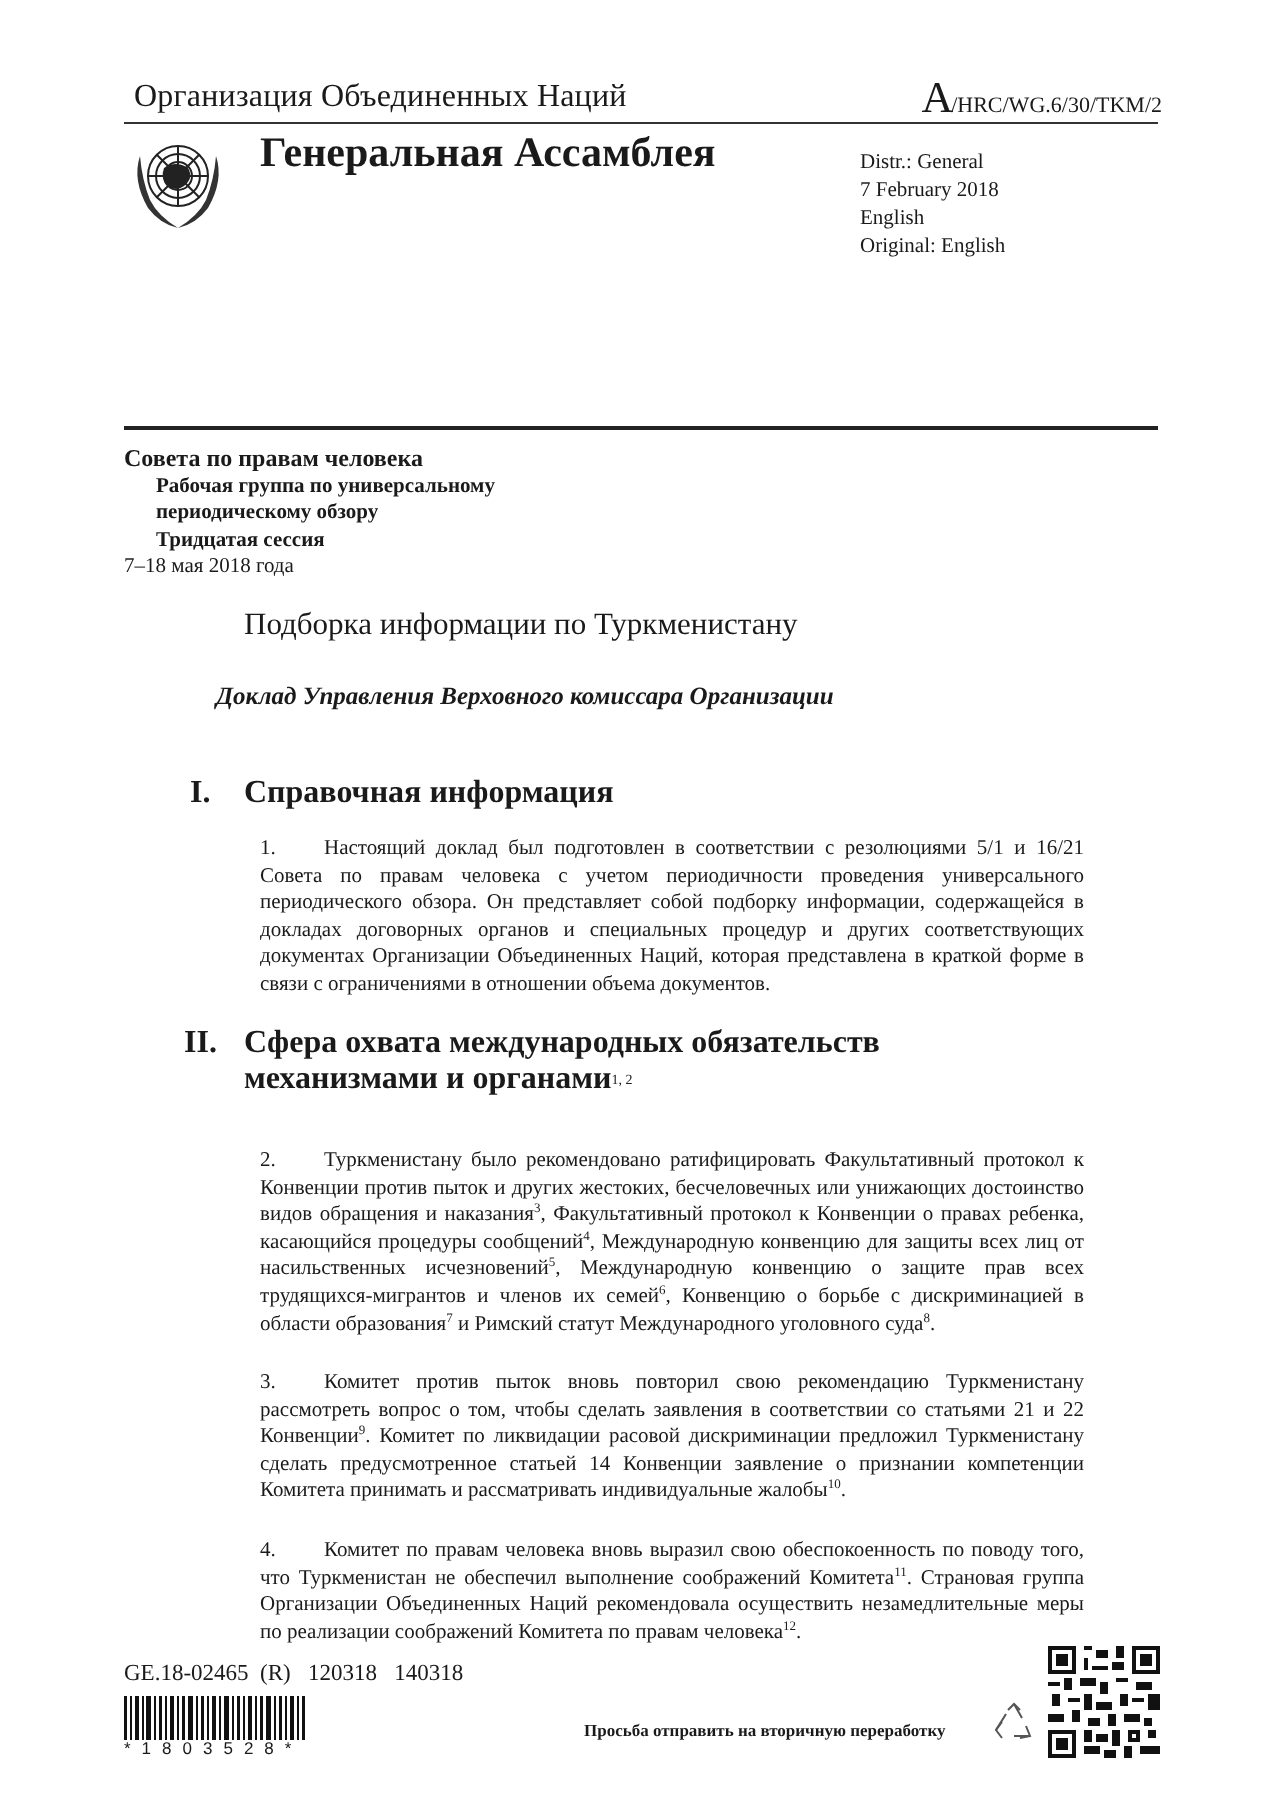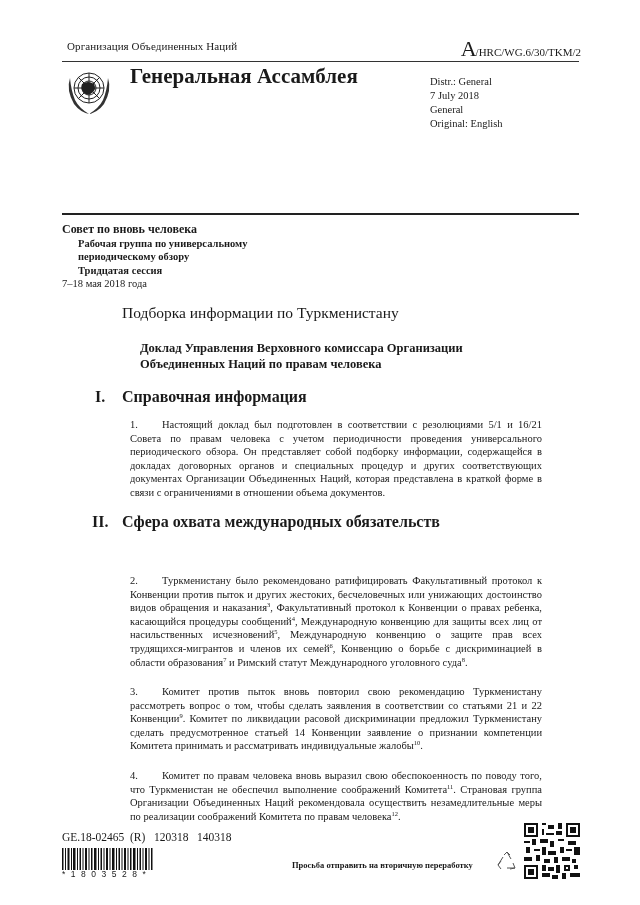--- a/index.html
+++ b/index.html
@@ -1,31 +1,31 @@
 <!DOCTYPE html>
 <html><head>
 <meta charset="utf-8">
 <style>
   html, body { margin:0; padding:0; background:#ffffff; }
   body { width:640px; height:905px; position:relative; overflow:hidden; font-family:"Liberation Serif", serif; color:#1a1a1a; }
   .abs { position:absolute; }
-  .org-name { left:67px; top:40px; font-size:11px; letter-spacing:0.1px; }
+  .org-name { left:67px; top:40px; font-size:16px; letter-spacing:0.1px; }
   .symbol { right:59px; top:36px; font-size:11px; white-space:nowrap; }
   .symbol .big { font-size:22px; letter-spacing:-1px; }
   .rule-top { left:62px; top:61px; width:517px; height:1px; background:#333; }
   .emblem { left:64px; top:66px; width:50px; height:50px; }
   .assembly { left:130px; top:64px; font-size:21px; font-weight:bold;text-align:center; }
   .distr { left:430px; top:75px; font-size:10.5px; line-height:14px; }
   .rule-thick { left:62px; top:213px; width:517px; height:2px; background:#222; }
   .council { left:62px; top:223px; font-size:11.5px; line-height:13.5px; }
   .council .l1 { font-weight:bold; font-size:12px; }
   .council .b { font-weight:bold; font-size:10.5px;margin-left:16px; }
   .council .n { font-size:10.5px; }
   .doc-title { left:122px; top:304px; font-size:15.5px; font-weight:normal; }
-  .doc-sub { left:140px; top:340px; font-size:12.5px; font-weight:bold; line-height:16px; }
+  .doc-sub { left:108px; top:340px; font-size:12.5px; font-weight:bold; line-height:16px;font-style:italic; }
   .sec-num { font-weight:bold; font-size:16px; }
   .sec-title { font-weight:bold; font-size:16px; line-height:18px; }
   .sec-title sup { font-size:7px; font-weight:normal; vertical-align:top; }
   .para { left:130px; width:412px; font-size:10.5px; line-height:13.6px; text-align:justify; }
   .para sup { font-size:6.5px; vertical-align:top; line-height:8px; }
   .jobno { left:62px; top:831px; font-size:11.5px; white-space:pre; }
   .barcode { left:62px; top:848px; width:92px; height:22px; }
   .barcode-num { left:62px; top:869px; font-size:8.5px; letter-spacing:5.5px; font-family:"Liberation Sans", sans-serif; }
   .recycle-text { left:292px; top:860px; font-size:8.5px; font-weight:bold; }
   .recycle-icon { left:497px; top:851px; width:20px; height:22px; }
@@ -52,50 +52,50 @@
   <path d="M18 18 q6 -4 12 0 q3 5 -2 9 q-4 3 -8 0 q-4 -4 -2 -9z" fill="#222"></path>
   <g fill="#333">
     <path d="M6 12 q-4 12 4 26 q6 8 15 10 q-10 -6 -14 -14 q-4 -10 -5 -22z"></path>
     <path d="M44 12 q4 12 -4 26 q-6 8 -15 10 q10 -6 14 -14 q4 -10 5 -22z"></path>
   </g>
 </svg>
 
 <div class="abs assembly">Генеральная Ассамблея</div>
 <div class="abs distr">
   <div>Distr.: General</div>
-  <div>7 July 2018</div>
-  <div>General</div>
+  <div>7 February 2018</div>
+  <div>English</div>
   <div>Original: English</div>
 </div>
 <div class="abs rule-thick"></div>
 
 <div class="abs council">
-  <div class="l1">Совет по вновь человека</div>
+  <div class="l1">Совета по правам человека</div>
   <div class="b">Рабочая группа по универсальному</div>
   <div class="b">периодическому обзору</div>
   <div class="b">Тридцатая сессия</div>
   <div class="n">7–18 мая 2018 года</div>
 </div>
 
 <div class="abs doc-title">Подборка информации по Туркменистану</div>
 <div class="abs doc-sub">
   <div>Доклад Управления Верховного комиссара Организации</div>
-  <div>Объединенных Наций по правам человека</div>
 </div>
 
 <div class="abs sec-num" style="left:95px; top:388px;">I.</div>
 <div class="abs sec-title" style="left:122px; top:388px;">Справочная информация</div>
 
 <div class="abs para" style="top:418px;">
   <span style="display:inline-block; width:32px;">1.</span><span>Настоящий доклад был подготовлен в соответствии с резолюциями 5/1 и 16/21 Совета по правам человека с учетом периодичности проведения универсального периодического обзора. Он представляет собой подборку информации, содержащейся в докладах договорных органов и специальных процедур и других соответствующих документах Организации Объединенных Наций, которая представлена в краткой форме в связи с ограничениями в отношении объема документов.</span>
 </div>
 
 <div class="abs sec-num" style="left:92px; top:513px;">II.</div>
 <div class="abs sec-title" style="left:122px; top:513px;">
   <div>Сфера охвата международных обязательств</div>
+  <div><span>механизмами и органами</span><sup>1, 2</sup></div>
 </div>
 
 <div class="abs para" style="top:574px;">
   <span style="display:inline-block; width:32px;">2.</span><span>Туркменистану было рекомендовано ратифицировать Факультативный протокол к Конвенции против пыток и других жестоких, бесчеловечных или унижающих достоинство видов обращения и наказания</span><sup>3</sup><span>, Факультативный протокол к Конвенции о правах ребенка, касающийся процедуры сообщений</span><sup>4</sup><span>, Международную конвенцию для защиты всех лиц от насильственных исчезновений</span><sup>5</sup><span>, Международную конвенцию о защите прав всех трудящихся-мигрантов и членов их семей</span><sup>6</sup><span>, Конвенцию о борьбе с дискриминацией в области образования</span><sup>7</sup><span> и Римский статут Международного уголовного суда</span><sup>8</sup><span>.</span>
 </div>
 
 <div class="abs para" style="top:685px;">
   <span style="display:inline-block; width:32px;">3.</span><span>Комитет против пыток вновь повторил свою рекомендацию Туркменистану рассмотреть вопрос о том, чтобы сделать заявления в соответствии со статьями 21 и 22 Конвенции</span><sup>9</sup><span>. Комитет по ликвидации расовой дискриминации предложил Туркменистану сделать предусмотренное статьей 14 Конвенции заявление о признании компетенции Комитета принимать и рассматривать индивидуальные жалобы</span><sup>10</sup><span>.</span>
 </div>
 

